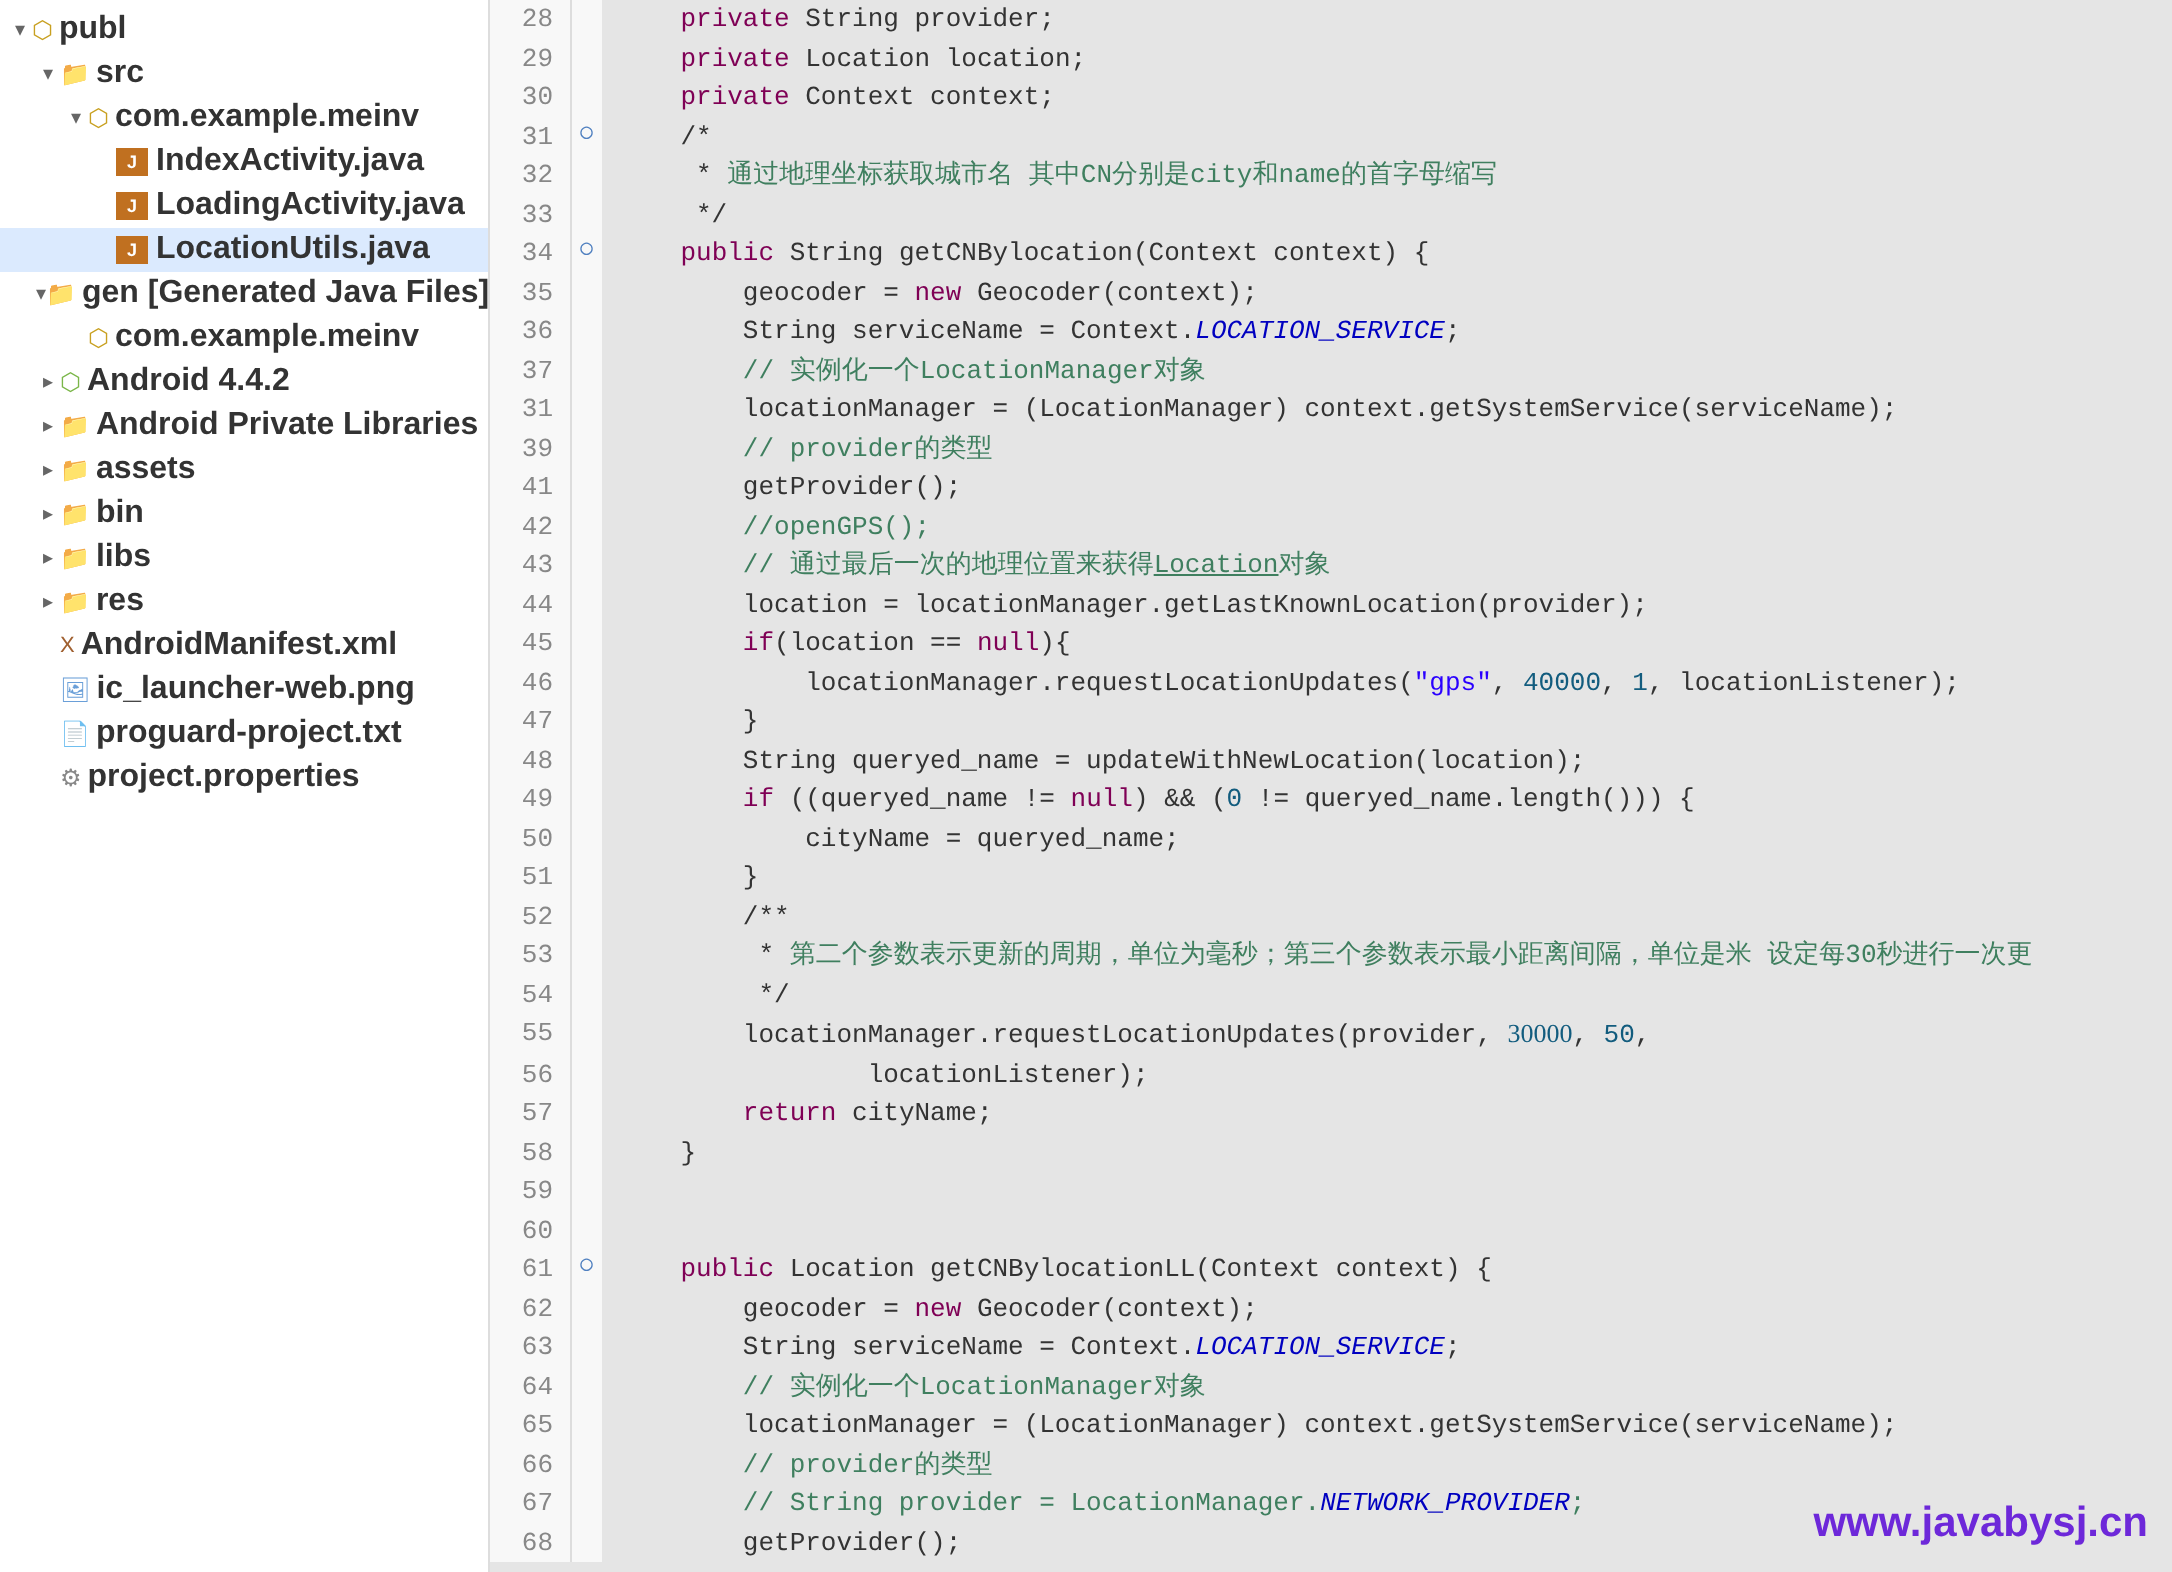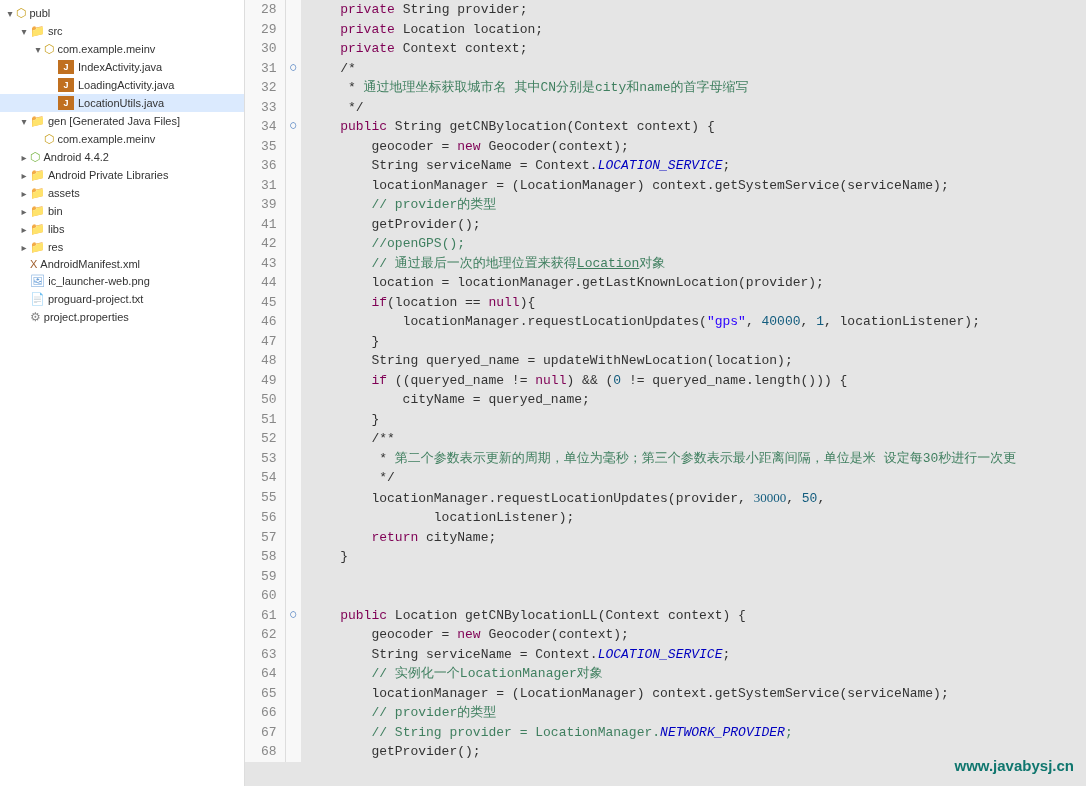--- a/index.html
+++ b/index.html
@@ -27,21 +27,21 @@
 
     .tree-item {
       display: flex;
       align-items: center;
       padding: 2px 0;
       cursor: pointer;
       white-space: nowrap;
       color: #333;
     }
     .tree-item.selected { background: #dbeafe; }
-    .tree-label { font-size: 11px; }
+    .tree-label { font-size: 16px; font-weight: bold; }
 
     .arrow { display: inline-block; width: 12px; text-align: center; color: #666; font-size: 10px; }
 
     
     #code-area {
       flex: 1;
       background: #e5e5e5;
       overflow-y: auto;
       overflow-x: auto;
       padding: 0;
@@ -94,23 +94,23 @@
     .str { color: #2a00ff; }                          
     .cmt { color: #3f7f5f; }
     .const { color: #0000c0; font-style: italic; }
     .cn-text { color: #3f7f5f; }
 
     
     #watermark {
       position: fixed;
       bottom: 12px;
       right: 12px;
-      color: #0f766e;
+      color: #6d28d9;
       font-family: Arial, sans-serif;
-      font-size: 15px;
+      font-size: 21px;
       font-weight: bold;
       pointer-events: none;
       z-index: 100;
     }
   </style>
 </head>
 <body>
 
 <div id="sidebar">
 
@@ -248,20 +248,25 @@
           <td class="line-num">35</td>
           <td class="line-mark"></td>
           <td class="code-content">        geocoder = <span class="kw">new</span> Geocoder(context);</td>
         </tr>
         <tr>
           <td class="line-num">36</td>
           <td class="line-mark"></td>
           <td class="code-content">        String serviceName = Context.<span class="const">LOCATION_SERVICE</span>;</td>
         </tr>
         <tr>
+          <td class="line-num">37</td>
+          <td class="line-mark"></td>
+          <td class="code-content">        <span class="cmt">// 实例化一个LocationManager对象</span></td>
+        </tr>
+        <tr>
           <td class="line-num">31</td>
           <td class="line-mark"></td>
           <td class="code-content">        locationManager = (LocationManager) context.getSystemService(serviceName);</td>
         </tr>
         <tr>
           <td class="line-num">39</td>
           <td class="line-mark"></td>
           <td class="code-content">        <span class="cmt">// provider的类型</span></td>
         </tr>
         <tr>

